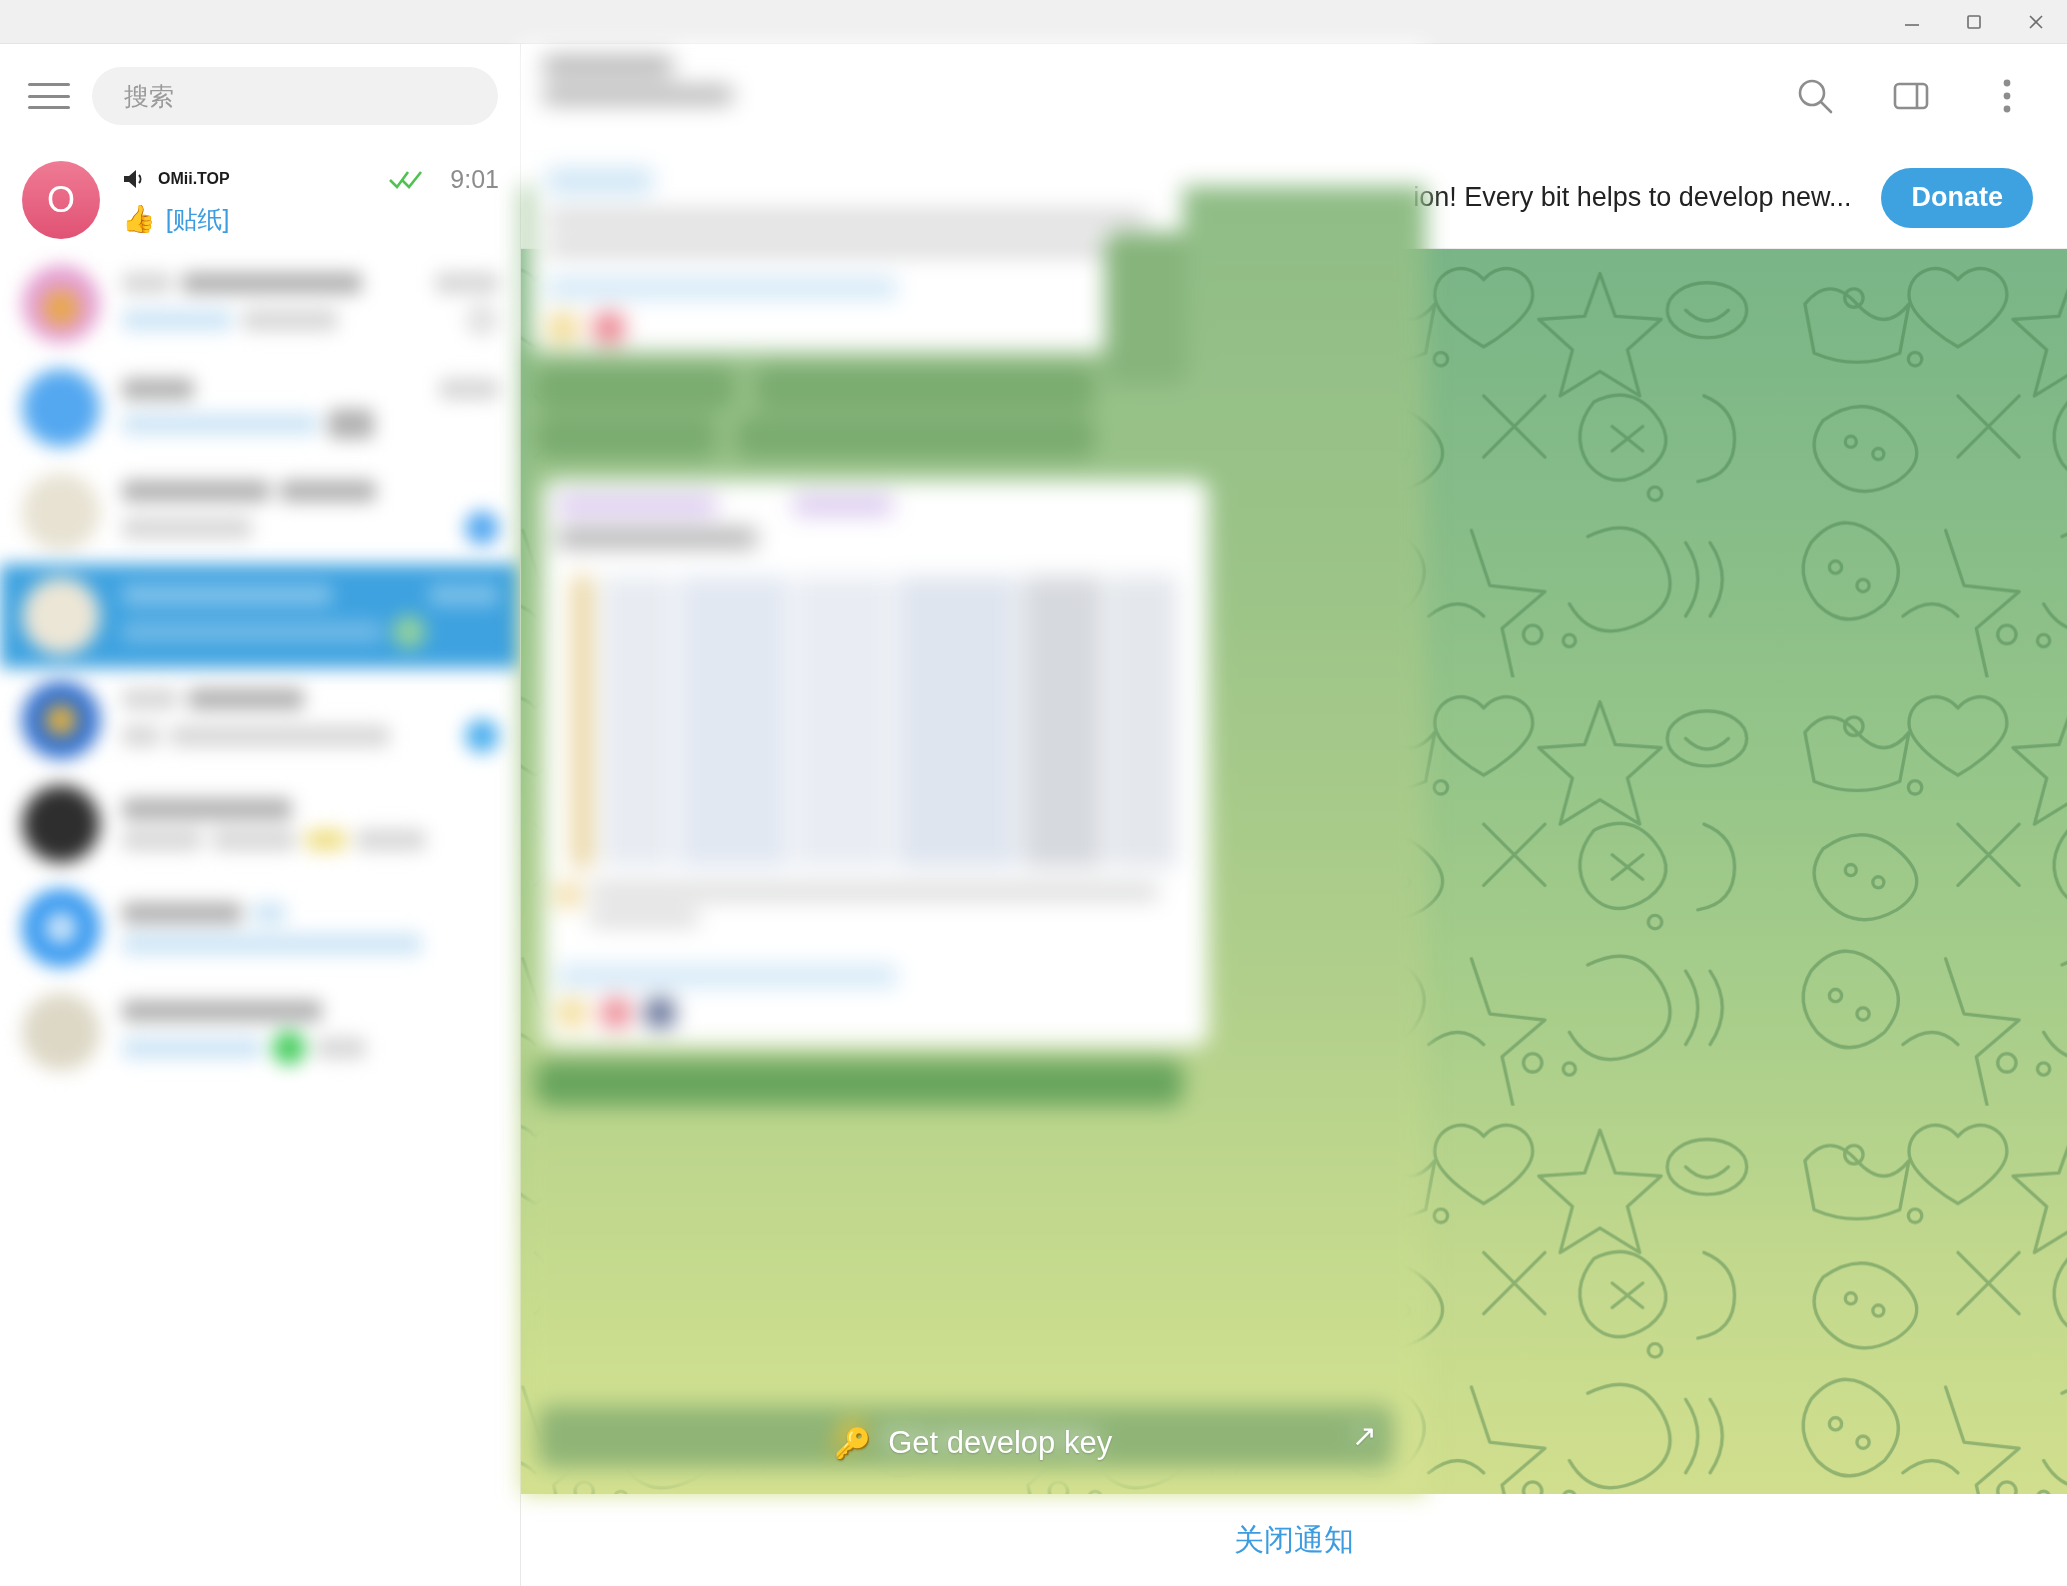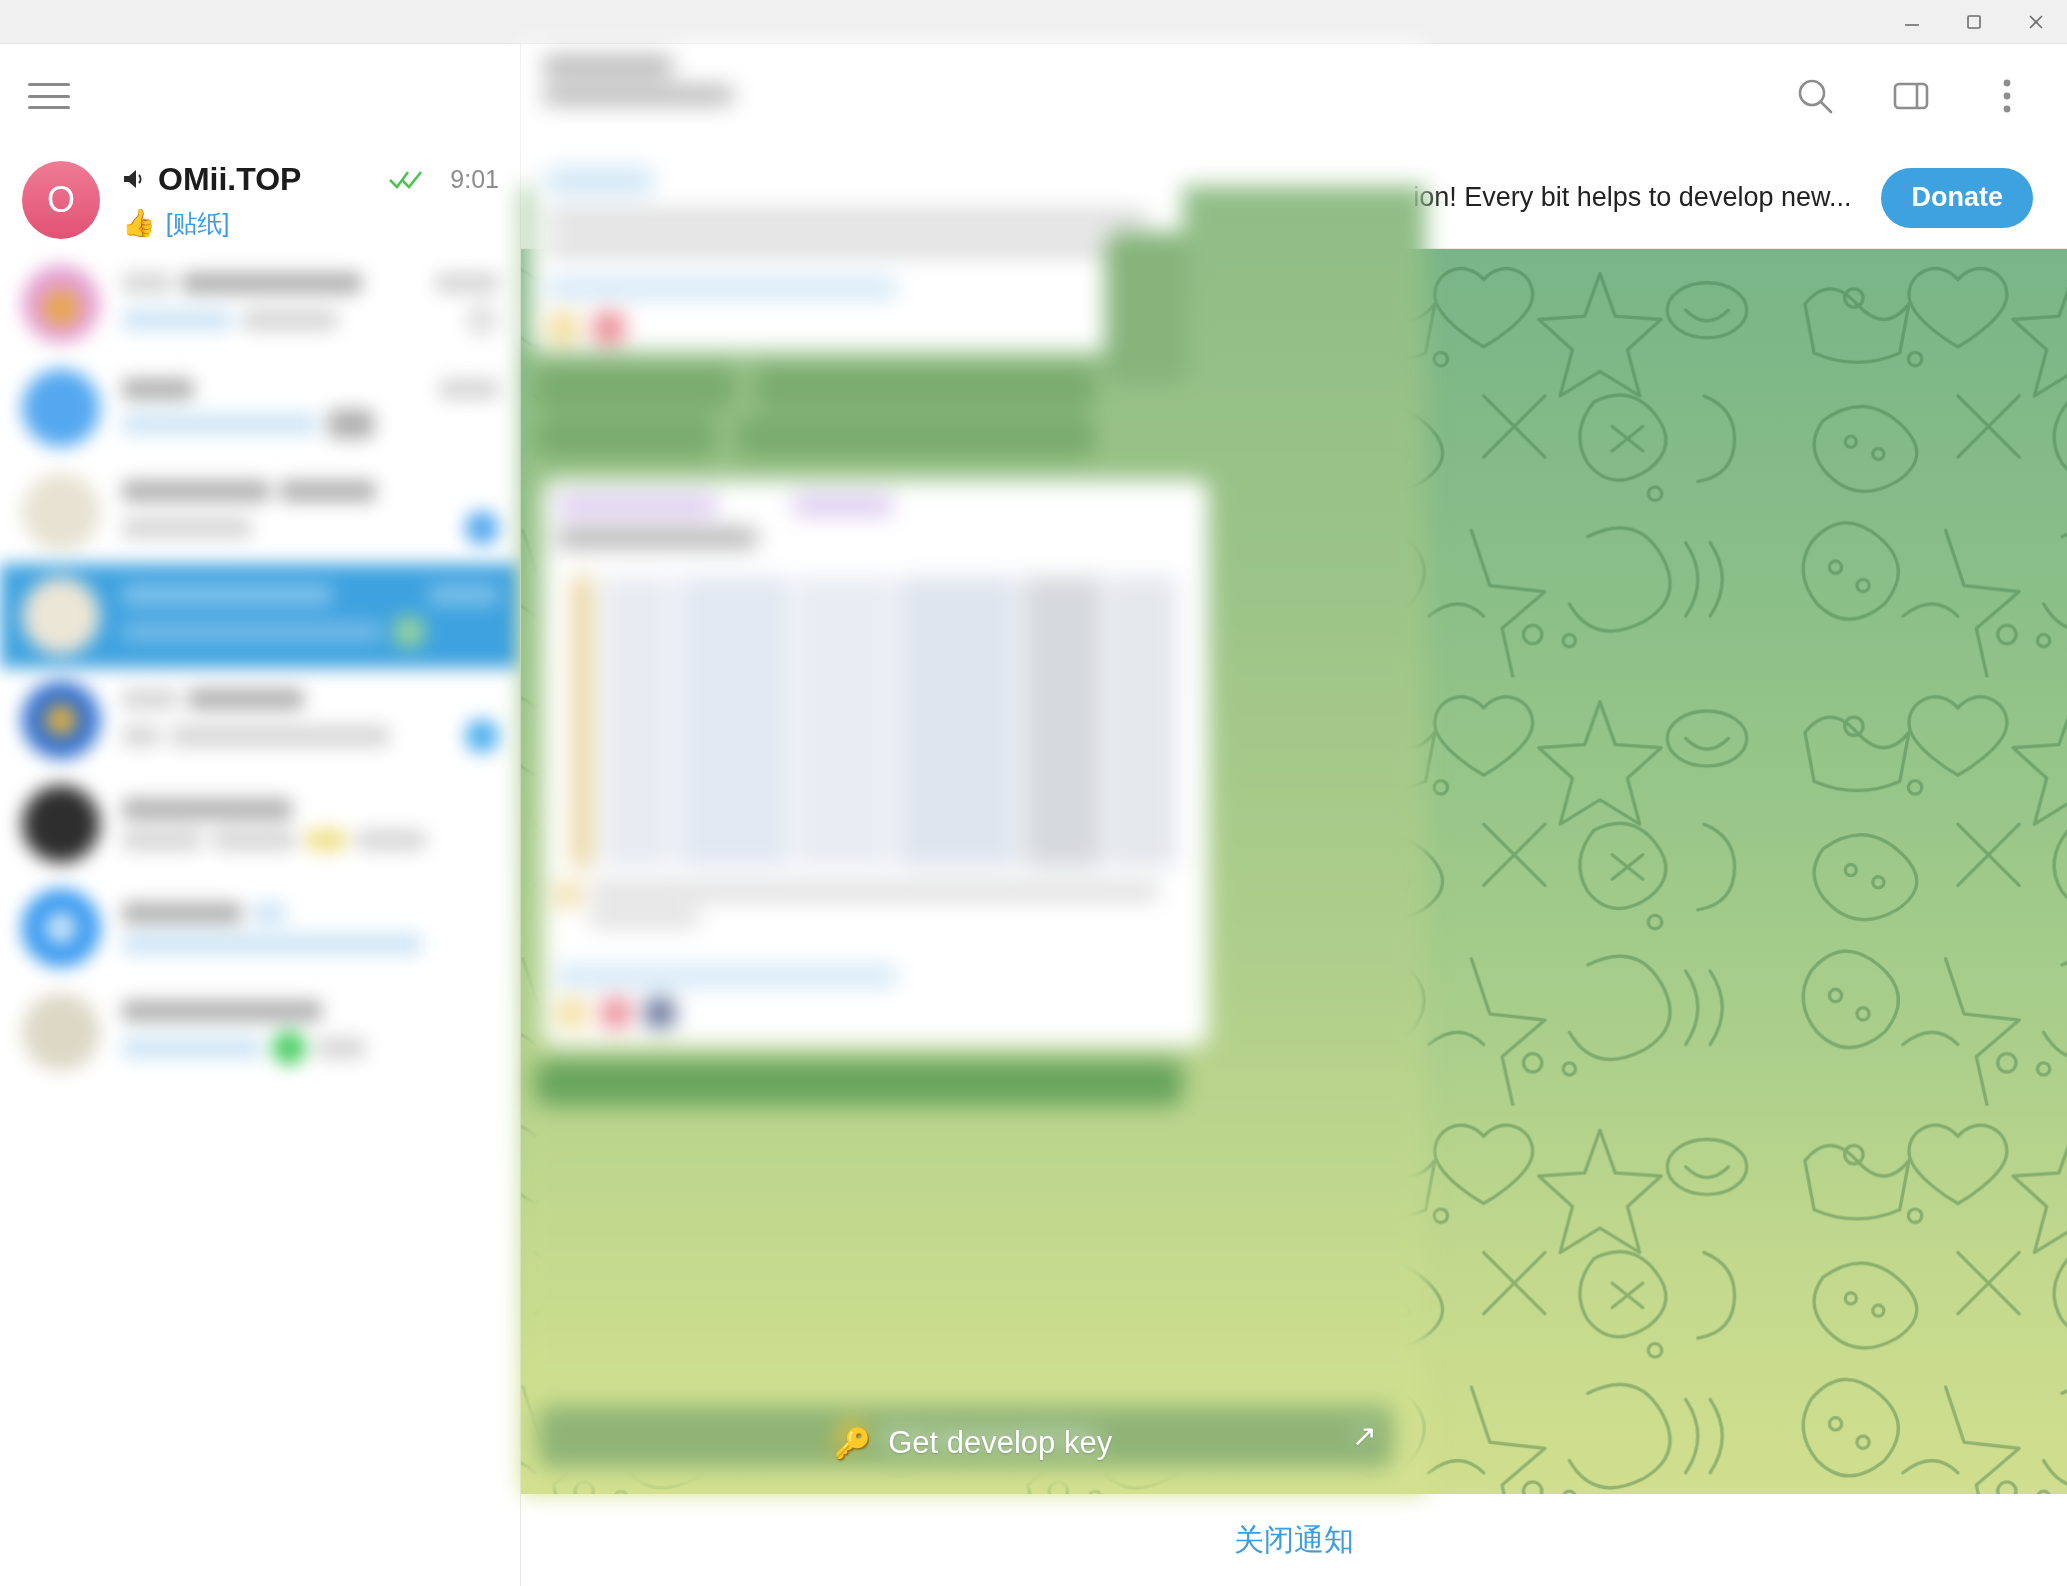--- a/index.html
+++ b/index.html
@@ -38,21 +38,21 @@
   .chatrow { position:relative; height:104px; display:flex; align-items:center; padding:0 22px 0 22px; gap:22px; cursor:pointer; }
   .chatrow.selected { background:#3ea2e0; }
   .chatrow.blurred { filter: blur(9px); }
   .avatar {
     width:78px; height:78px; border-radius:50%; flex:none;
     display:flex; align-items:center; justify-content:center;
     color:#fff; font-size:36px; font-weight:400;
   }
   .chatmeta { flex:1; min-width:0; display:flex; flex-direction:column; gap:9px; }
   .chat-line1 { display:flex; align-items:center; gap:10px; }
-  .chat-name { font-size:32px; font-weight:700; color:#1c1c1c; white-space:nowrap; overflow:hidden; }
+  .chat-name { font-size:16px; font-weight:700; color:#1c1c1c; white-space:nowrap; overflow:hidden; }
   .chat-right { margin-left:auto; display:flex; align-items:center; gap:26px; }
   .chat-time { font-size:25px; color:#8c8c8c; }
   .chat-line2 { display:flex; align-items:center; gap:10px; font-size:25px; color:#8c8c8c; }
   .sticker-label { color:#3d9ce0; }
   .megaphone { width:26px; height:22px; flex:none; }
 
   
   .ph { border-radius:6px; background:#c9c9c9; height:22px; }
   .ph.lt { background:#d8d8d8; }
   .ph.blue { background:#cfe6f6; }
@@ -168,20 +168,23 @@
     </div>
   </div>
 
   <div class="sidebar">
 
     <div class="side-head">
       <div class="hamburger">
         <span></span>
           <span></span>
           <span></span>
+      </div>
+      <div class="searchbox">
+        <span>搜索</span>
       </div>
     </div>
 
     <div class="chatlist">
 
       <div class="chatrow">
         <div class="avatar" style="background:linear-gradient(180deg,#ef7b94,#e15274);">
           <span>O</span>
         </div>
         <div class="chatmeta">

